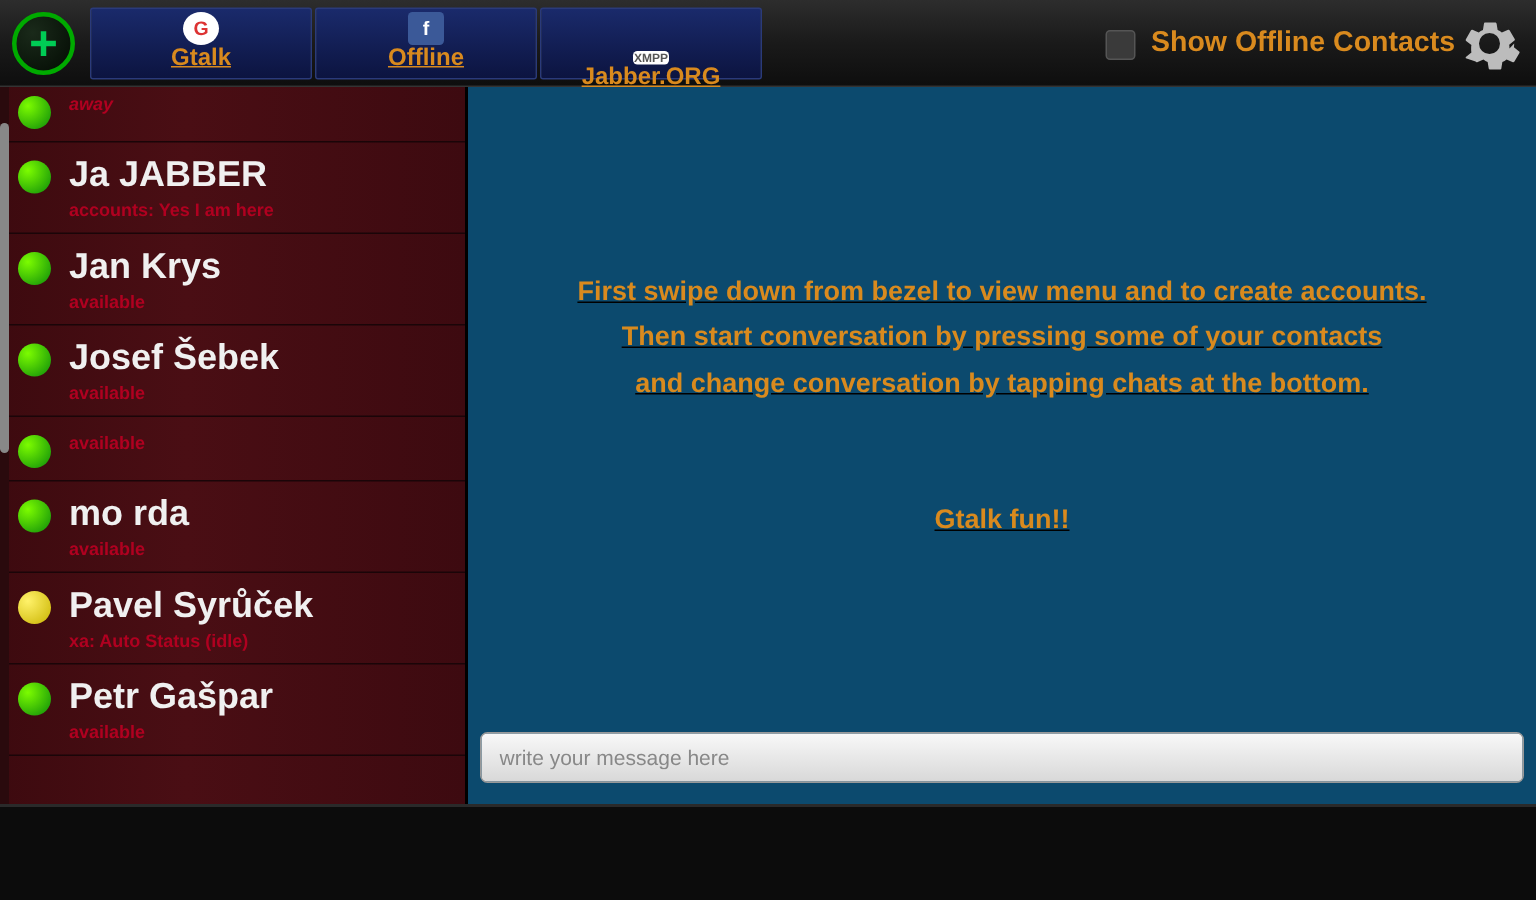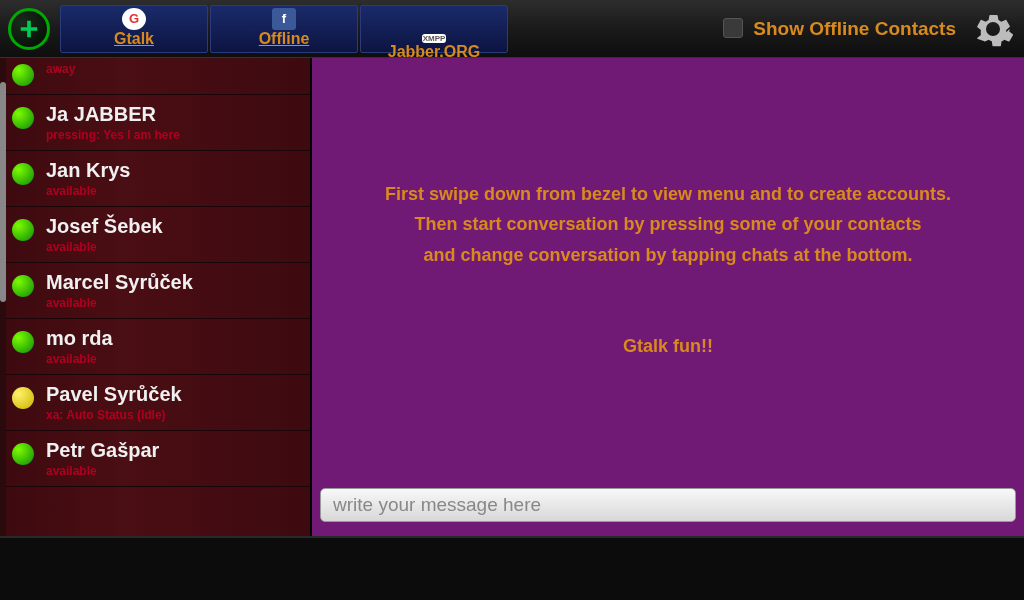--- a/index.html
+++ b/index.html
@@ -53,23 +53,22 @@
 .tab .tlabel {
   color: #d98a1e;
   font-weight: bold;
   font-size: 16px;
   margin-top: 0;
   text-decoration: underline;
 }
 .spacer { flex: 1; }
 .offline-wrap {
   display: flex;
-  align-items: flex-start;
+  align-items: flex-end;
   gap: 10px;
-  margin-right: 14px;
 }
 .checkbox {
   width: 20px; height: 20px;
   background: #3a3a3a;
   border: 1px solid #555;
   border-radius: 3px;
   cursor: pointer;
 }
 .offline-label {
   color: #d98a1e;
@@ -108,40 +107,41 @@
   background: #888;
   border-radius: 3px;
 }
 .contact {
   display: flex;
   align-items: flex-start;
   padding: 8px 6px 8px 12px;
   border-bottom: 1px solid #1a0508;
   cursor: pointer;
 }
-.contact.first { padding-top: 2px; }
+.contact.first { padding-top: 2px; font-style: italic; }
 .pres {
   width: 22px; height: 22px;
   border-radius: 50%;
   margin-right: 12px;
   margin-top: 4px;
   flex-shrink: 0;
 }
 .pres.green { background: radial-gradient(circle at 30% 30%, #7cfc00, #0a8a0a); }
 .pres.yellow { background: radial-gradient(circle at 30% 30%, #fff26a, #c9b300); }
 .c-txt { display: flex; flex-direction: column; }
-.c-name { color: #f0f0f0; font-weight: bold; font-size: 20px; }
+.c-name { color: #f0f0f0; font-weight: bold; font-size: 24px; }
 .c-status { color: #b00020; font-weight: bold; font-size: 12px; margin-top: 2px; }
 
 .chat {
   flex: 1;
-  background: #701a75;
+  background: #0c4a6e;
   display: flex;
   flex-direction: column;
   position: relative;
+  text-decoration: underline;
 }
 .intro {
   flex: 1;
   display: flex;
   flex-direction: column;
   align-items: center;
   justify-content: center;
   padding: 0 40px;
   text-align: center;
 }
@@ -155,21 +155,21 @@
 .msg-input-wrap {
   padding: 6px 8px 14px 8px;
 }
 .msg-input {
   width: 100%;
   height: 32px;
   background: linear-gradient(to bottom, #f8f8f8 0%, #d8d8d8 100%);
   border: 1px solid #999;
   border-radius: 5px;
   padding: 16px 12px;
-  font-size: 19px;
+  font-size: 14px;
   color: #888;
   outline: none;
 }
 .msg-input::placeholder { color: #888; }
 
 .bottombar {
   height: 64px;
   background: #0c0c0c;
   border-top: 2px solid #2a2a2a;
 }
@@ -216,41 +216,40 @@
       <div class="contact first">
         <div class="pres green"></div>
         <div class="c-txt">
           <div class="c-status">away</div>
         </div>
       </div>
       <div class="contact">
         <div class="pres green"></div>
         <div class="c-txt">
           <div class="c-name">Ja JABBER</div>
-          <div class="c-status">pressing: Yes I am here</div>
+          <div class="c-status">accounts: Yes I am here</div>
         </div>
       </div>
       <div class="contact">
         <div class="pres green"></div>
         <div class="c-txt">
           <div class="c-name">Jan Krys</div>
           <div class="c-status">available</div>
         </div>
       </div>
       <div class="contact">
         <div class="pres green"></div>
         <div class="c-txt">
           <div class="c-name">Josef Šebek</div>
           <div class="c-status">available</div>
         </div>
       </div>
       <div class="contact">
         <div class="pres green"></div>
         <div class="c-txt">
-          <div class="c-name">Marcel Syrůček</div>
           <div class="c-status">available</div>
         </div>
       </div>
       <div class="contact">
         <div class="pres green"></div>
         <div class="c-txt">
           <div class="c-name">mo rda</div>
           <div class="c-status">available</div>
         </div>
       </div>

